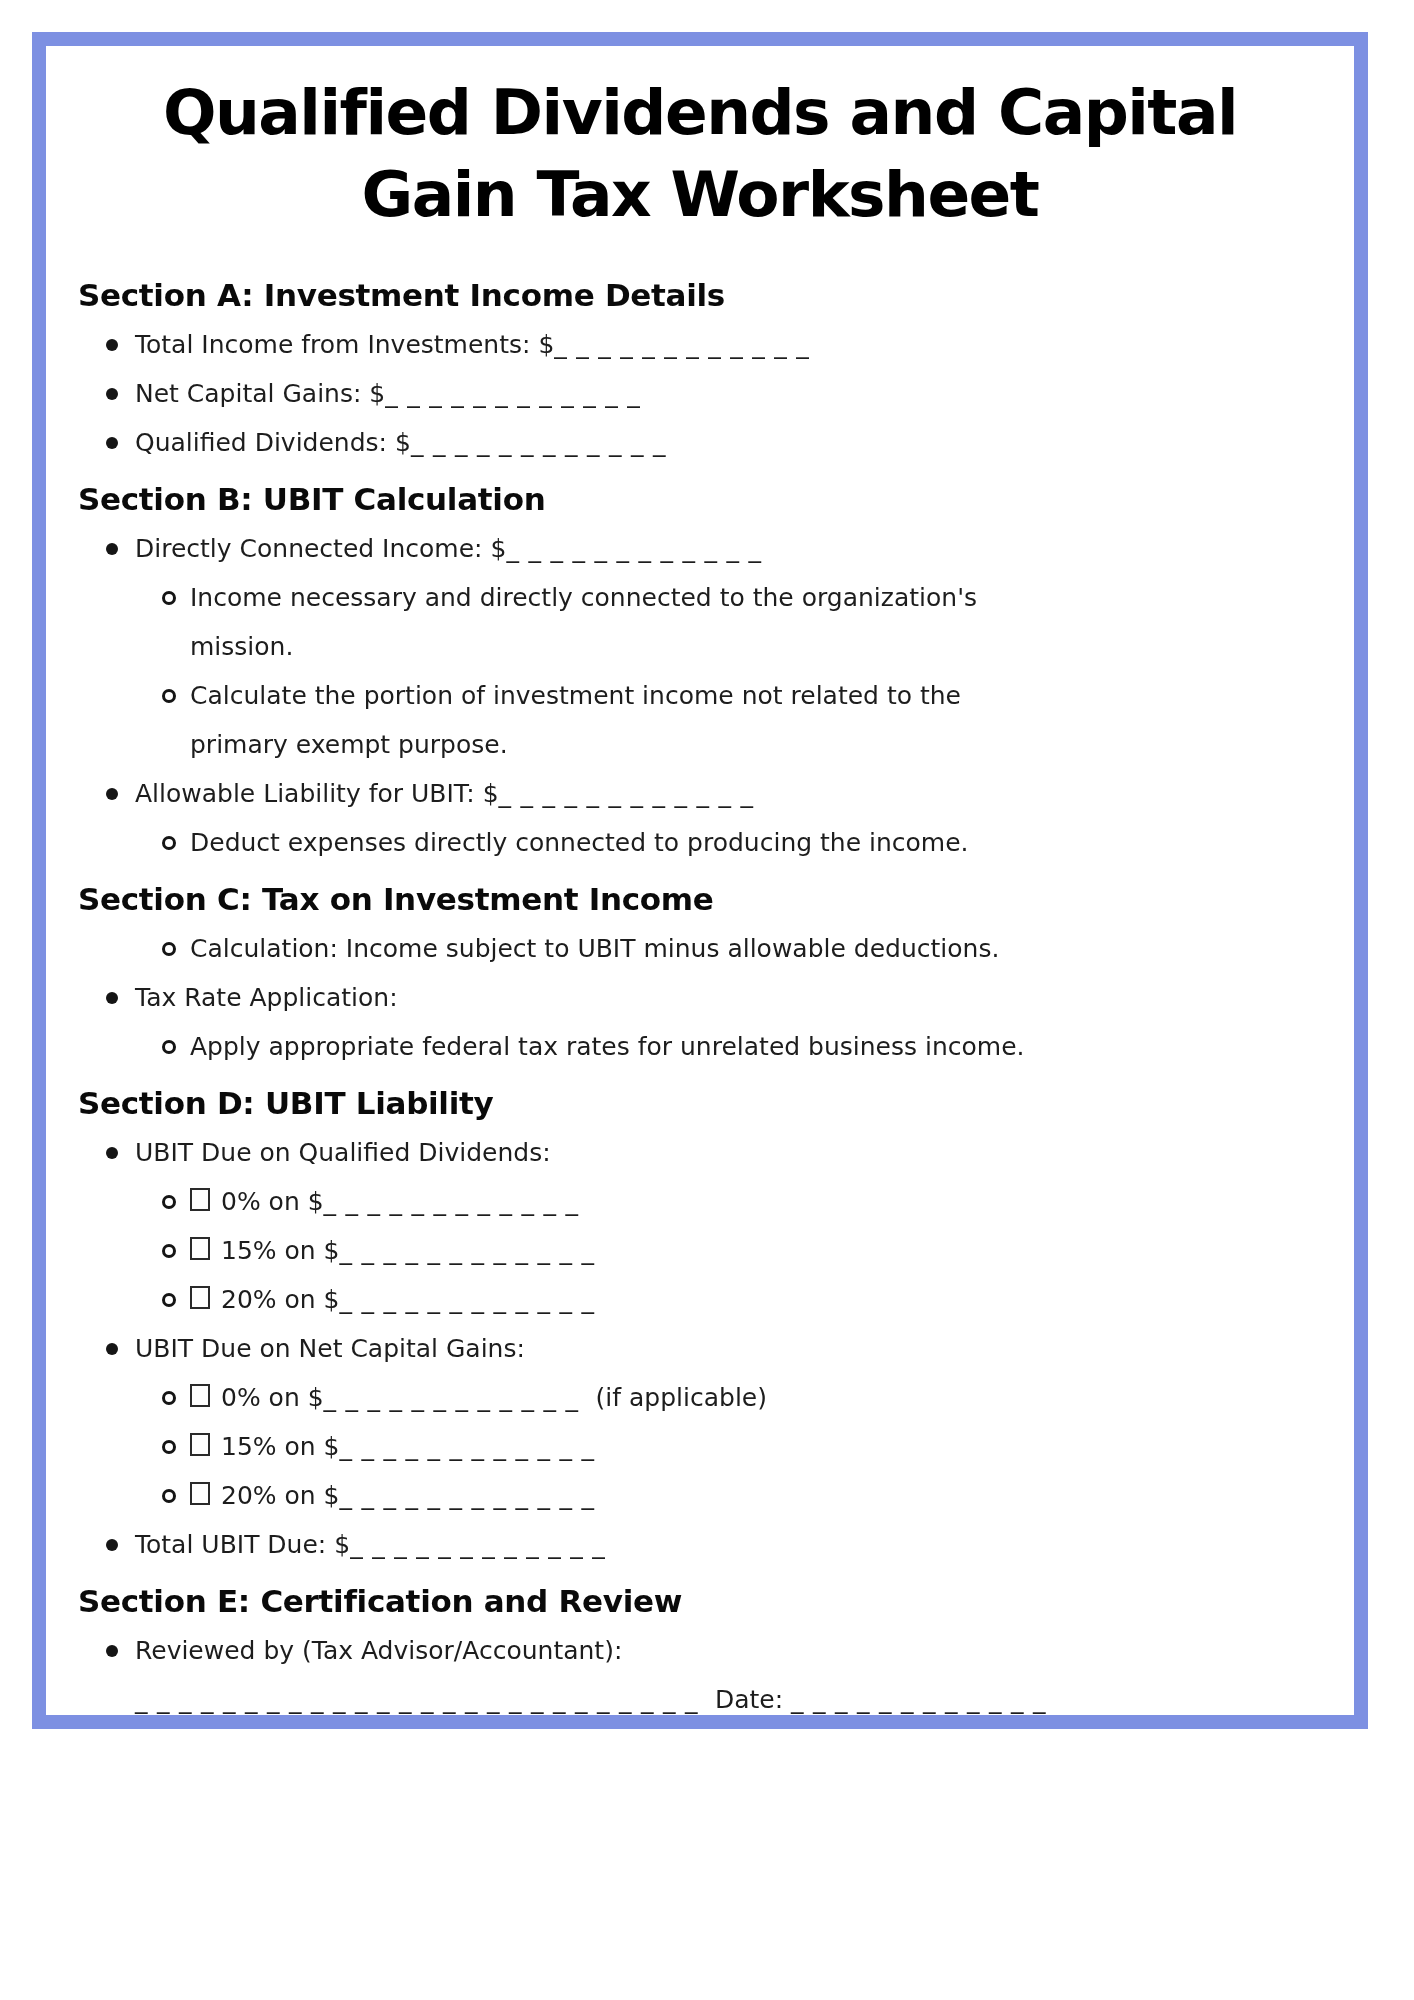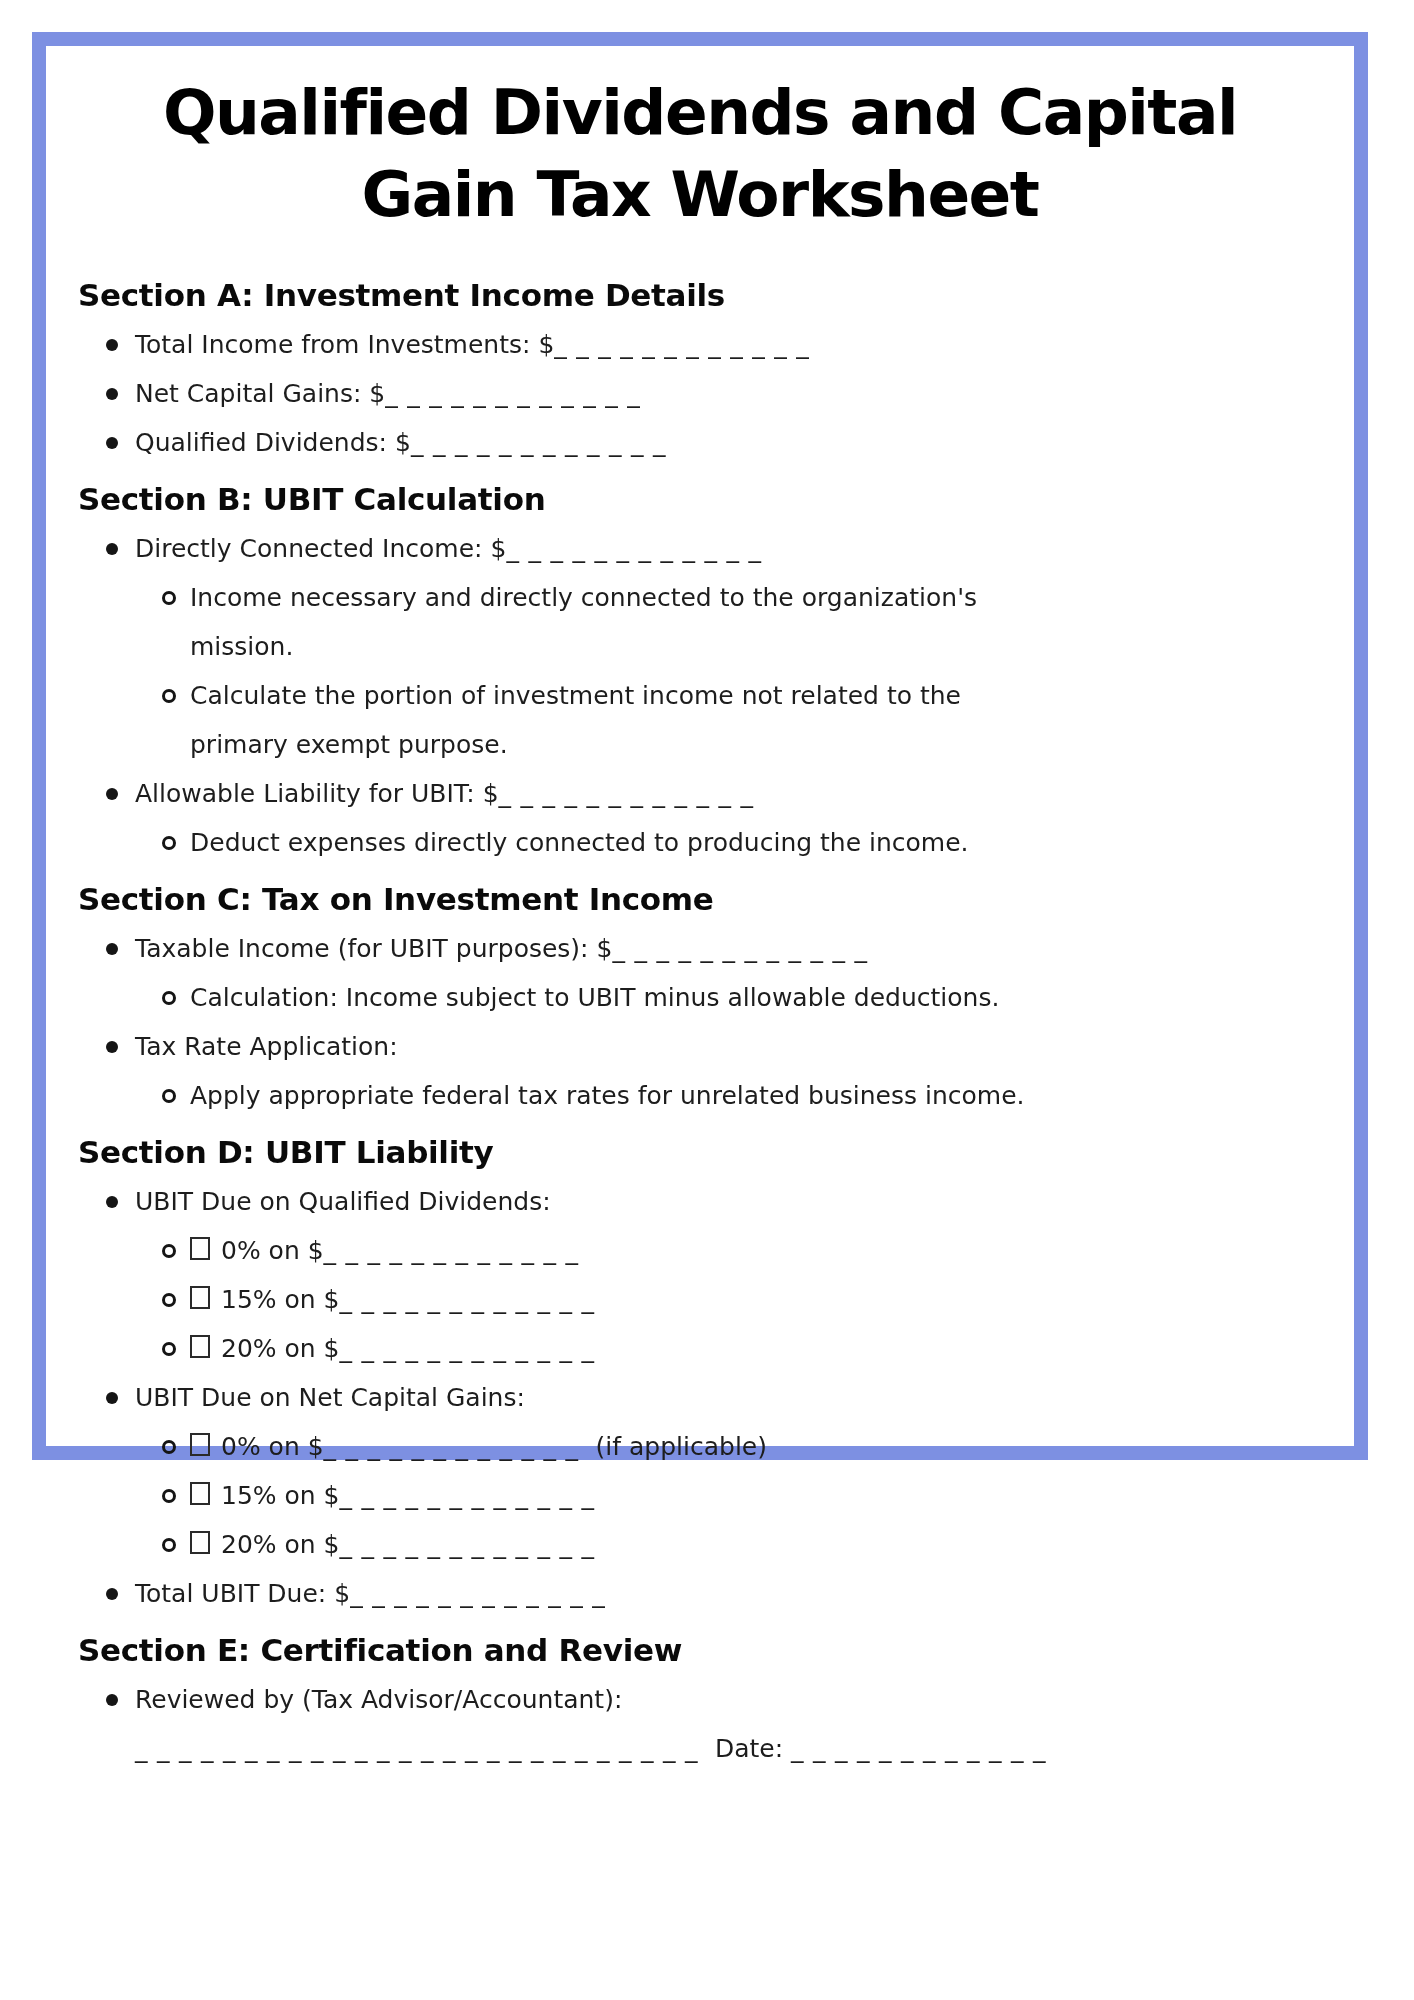--- a/index.html
+++ b/index.html
@@ -6,21 +6,21 @@
   body {
     width:1414px; height:2000px;
     background:#ffffff;
     font-family:"DejaVu Sans","Liberation Sans",sans-serif;
     color:#1d1d1d;
     position:relative;
     overflow:hidden;
   }
   .frame {
     position:absolute; left:32px; top:32px;
-    width:1336px; height:1428px;
+    width:1336px; height:1697px;
     border:14px solid #7d90e2;
     box-sizing:border-box;
     background:#ffffff;
   }
   .title {
     margin:26px 10px 0;
     text-align:center;
     font-size:63px;
     line-height:82px;
     font-weight:800;
@@ -107,24 +107,20 @@
         <li class="l2">
           <span class="m"></span>
           <span class="note">Deduct expenses directly connected to producing the income.</span>
         </li>
       </ul>
     </section>
 
     <section>
       <h2 class="sec">Section C: Tax on Investment Income</h2>
       <ul>
-        <li class="l1">
-          <span class="m"></span>
-          <span>Taxable Income (for UBIT purposes): $</span><span class="blank">____________</span>
-        </li>
         <li class="l2">
           <span class="m"></span>
           <span class="note">Calculation: Income subject to UBIT minus allowable deductions.</span>
         </li>
         <li class="l1">
           <span class="m"></span>
           <span>Tax Rate Application:</span>
         </li>
         <li class="l2">
           <span class="m"></span>

